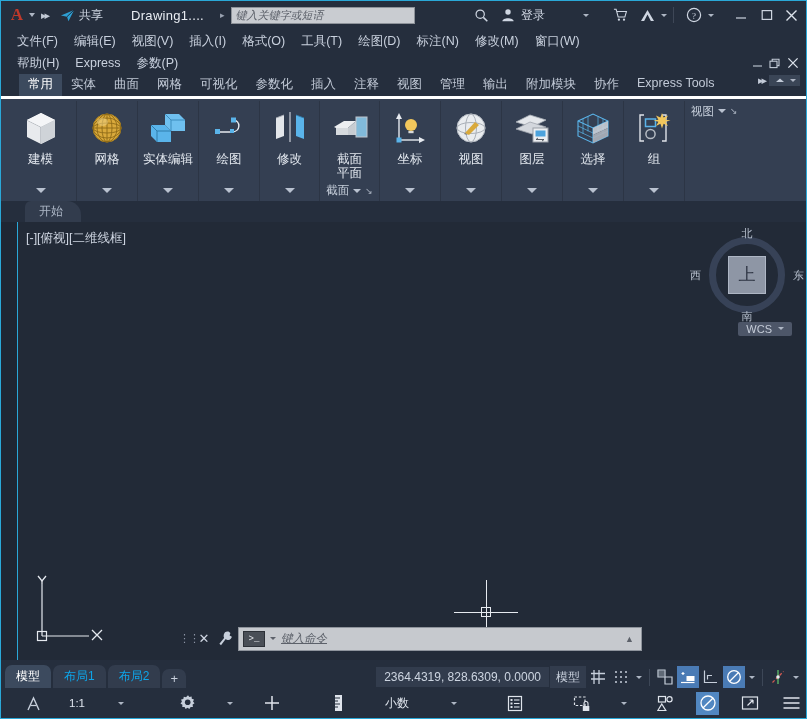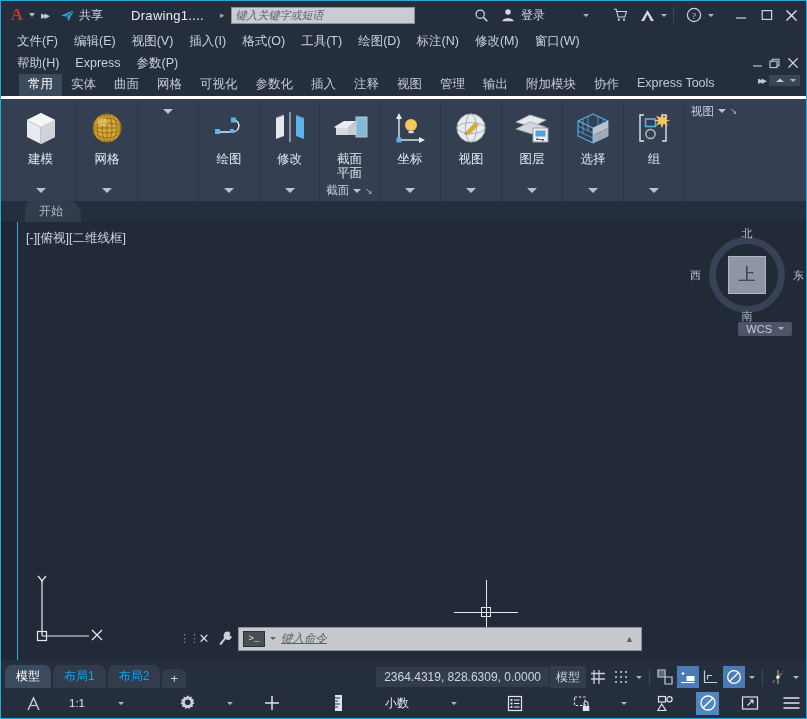--- a/index.html
+++ b/index.html
@@ -328,20 +328,33 @@
           </svg>
         </div>
         <div class="p-label">网格</div>
       </div>
       <div class="p-foot">
         <span class="tri-down"></span>
       </div>
     </div>
 
     <div class="panel" style="width:61px">
+      <div class="p-body">
+        <div class="p-icon">
+          <svg width="38" height="34" viewBox="0 0 38 34">
+            <path d="M16 3 L30 3 L36 9 L36 20 L22 20 L16 14 Z" fill="#6fc0ef"></path>
+            <path d="M16 3 L22 9 L36 9" fill="none" stroke="#3d8cbd" stroke-width="1"></path>
+            <path d="M22 9 V20" stroke="#3d8cbd" stroke-width="1"></path>
+            <path d="M2 14 L16 14 L22 20 L22 31 L8 31 L2 25 Z" fill="#5ab4ea"></path>
+            <path d="M2 14 L8 20 L22 20" fill="none" stroke="#2f7cab" stroke-width="1"></path>
+            <path d="M8 20 V31" stroke="#2f7cab" stroke-width="1"></path>
+          </svg>
+        </div>
+        <div class="p-label">实体编辑</div>
+      </div>
       <div class="p-foot">
         <span class="tri-down"></span>
       </div>
     </div>
 
     <div class="panel" style="width:61px">
       <div class="p-body">
         <div class="p-icon">
           <svg width="38" height="30" viewBox="0 0 38 30">
             <path d="M8 19 H22 C31 19 31 7 23 7" fill="none" stroke="#e6eaf0" stroke-width="1.4" stroke-dasharray="0"></path>

